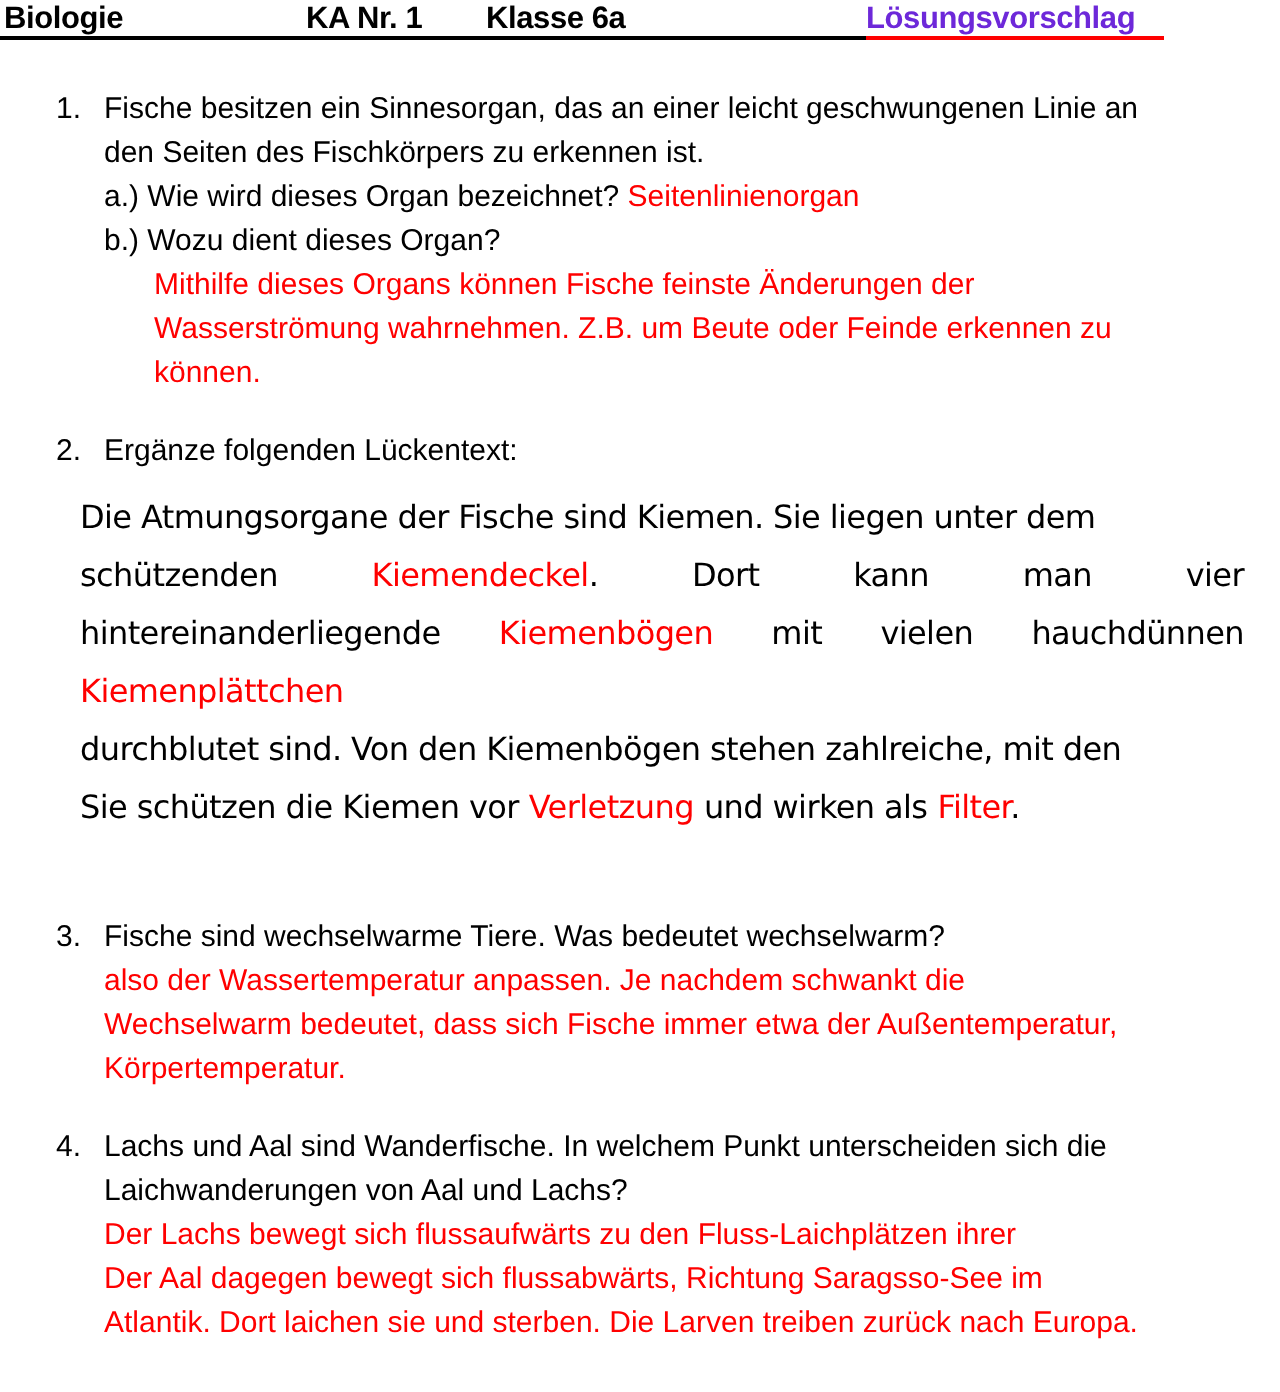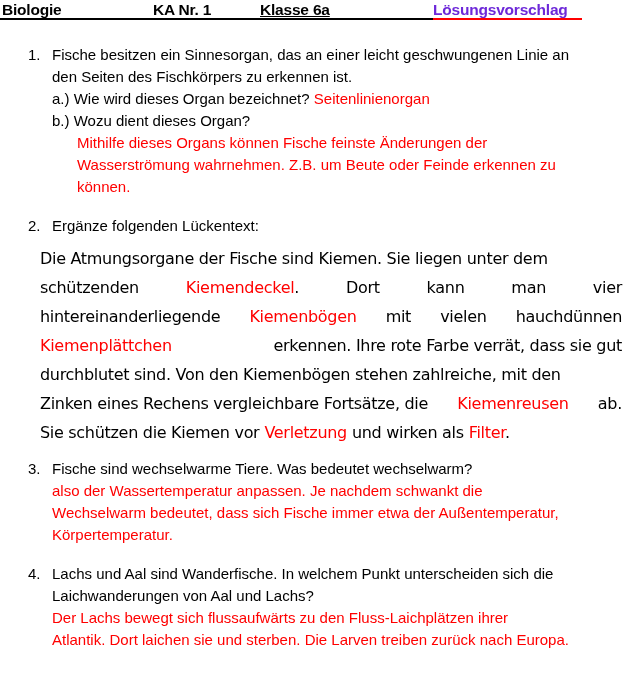--- a/index.html
+++ b/index.html
@@ -5,21 +5,21 @@
     html, body { margin: 0; padding: 0; background: #ffffff; }
     body { width: 640px; height: 696px; overflow: hidden; position: relative;
            font-family: "Liberation Sans", sans-serif; color: #000; }
     .header { position: absolute; left: 0; top: 0; height: 22px; width: 608px; }
     .header span { position: absolute; top: 1px; font-weight: bold; font-size: 15.5px;
                    letter-spacing: -0.2px; white-space: nowrap; }
     .hline-black { position: absolute; left: 0; top: 18px; width: 433px; height: 2px; background: #000; }
     .hline-red { position: absolute; left: 433px; top: 18px; width: 149px; height: 2px; background: #ff0000; }
     .h-subject { left: 2px; }
     .h-exam { left: 153px; }
-    .h-class { left: 260px; text-decoration: underline; }
+    .h-class { left: 243px; }
     .h-solution { left: 433px; color: #6d28d9; }
     .q { position: absolute; left: 0; width: 640px; font-size: 15px; line-height: 22px; }
     .q .num { position: absolute; left: 28px; top: 0; }
     .q .body { position: absolute; left: 52px; width: 580px; }
     .line { white-space: nowrap; display: block; }
     .red { color: #ff0000; }
     .indent { padding-left: 25px; }
     .cloze { position: absolute; left: 40px; width: 582px; top: 29px;
              font-family: "DejaVu Sans", sans-serif; font-size: 16px; line-height: 29px;
              letter-spacing: -0.3px; }
@@ -74,29 +74,23 @@
     </div>
     <div class="jline">
       <span>hintereinanderliegende</span>
       <span class="red">Kiemenbögen</span>
       <span>mit</span>
       <span>vielen</span>
       <span>hauchdünnen</span>
     </div>
     <div class="jline">
       <span class="red">Kiemenplättchen</span>
-      <span>erkennen. Ihre rote Farbe verrät, dass sie gut</span>
     </div>
     <div class="jline">
       <span>durchblutet sind. Von den Kiemenbögen stehen zahlreiche, mit den</span>
-    </div>
-    <div class="jline">
-      <span>Zinken eines Rechens vergleichbare Fortsätze, die</span>
-      <span class="red">Kiemenreusen</span>
-      <span>ab.</span>
     </div>
     <div class="jline last">
       <span>Sie schützen die Kiemen vor</span>
       <span class="red">Verletzung</span>
       <span>und wirken als</span>
       <span style="margin-left:5px;"><span class="red">Filter</span><span>.</span></span>
     </div>
   </div>
 </div>
 
@@ -109,15 +103,16 @@
     <span class="line red">Körpertemperatur.</span>
   </div>
 </div>
 
 <div class="q" style="top:563px;">
   <span class="num">4.</span>
   <div class="body">
     <span class="line">Lachs und Aal sind Wanderfische. In welchem Punkt unterscheiden sich die</span>
     <span class="line">Laichwanderungen von Aal und Lachs?</span>
     <span class="line red">Der Lachs bewegt sich flussaufwärts zu den Fluss-Laichplätzen ihrer</span>
+    <span class="line red">Der Aal dagegen bewegt sich flussabwärts, Richtung Saragsso-See im</span>
     <span class="line red">Atlantik. Dort laichen sie und sterben. Die Larven treiben zurück nach Europa.</span>
   </div>
 </div>
 
 </body></html>

